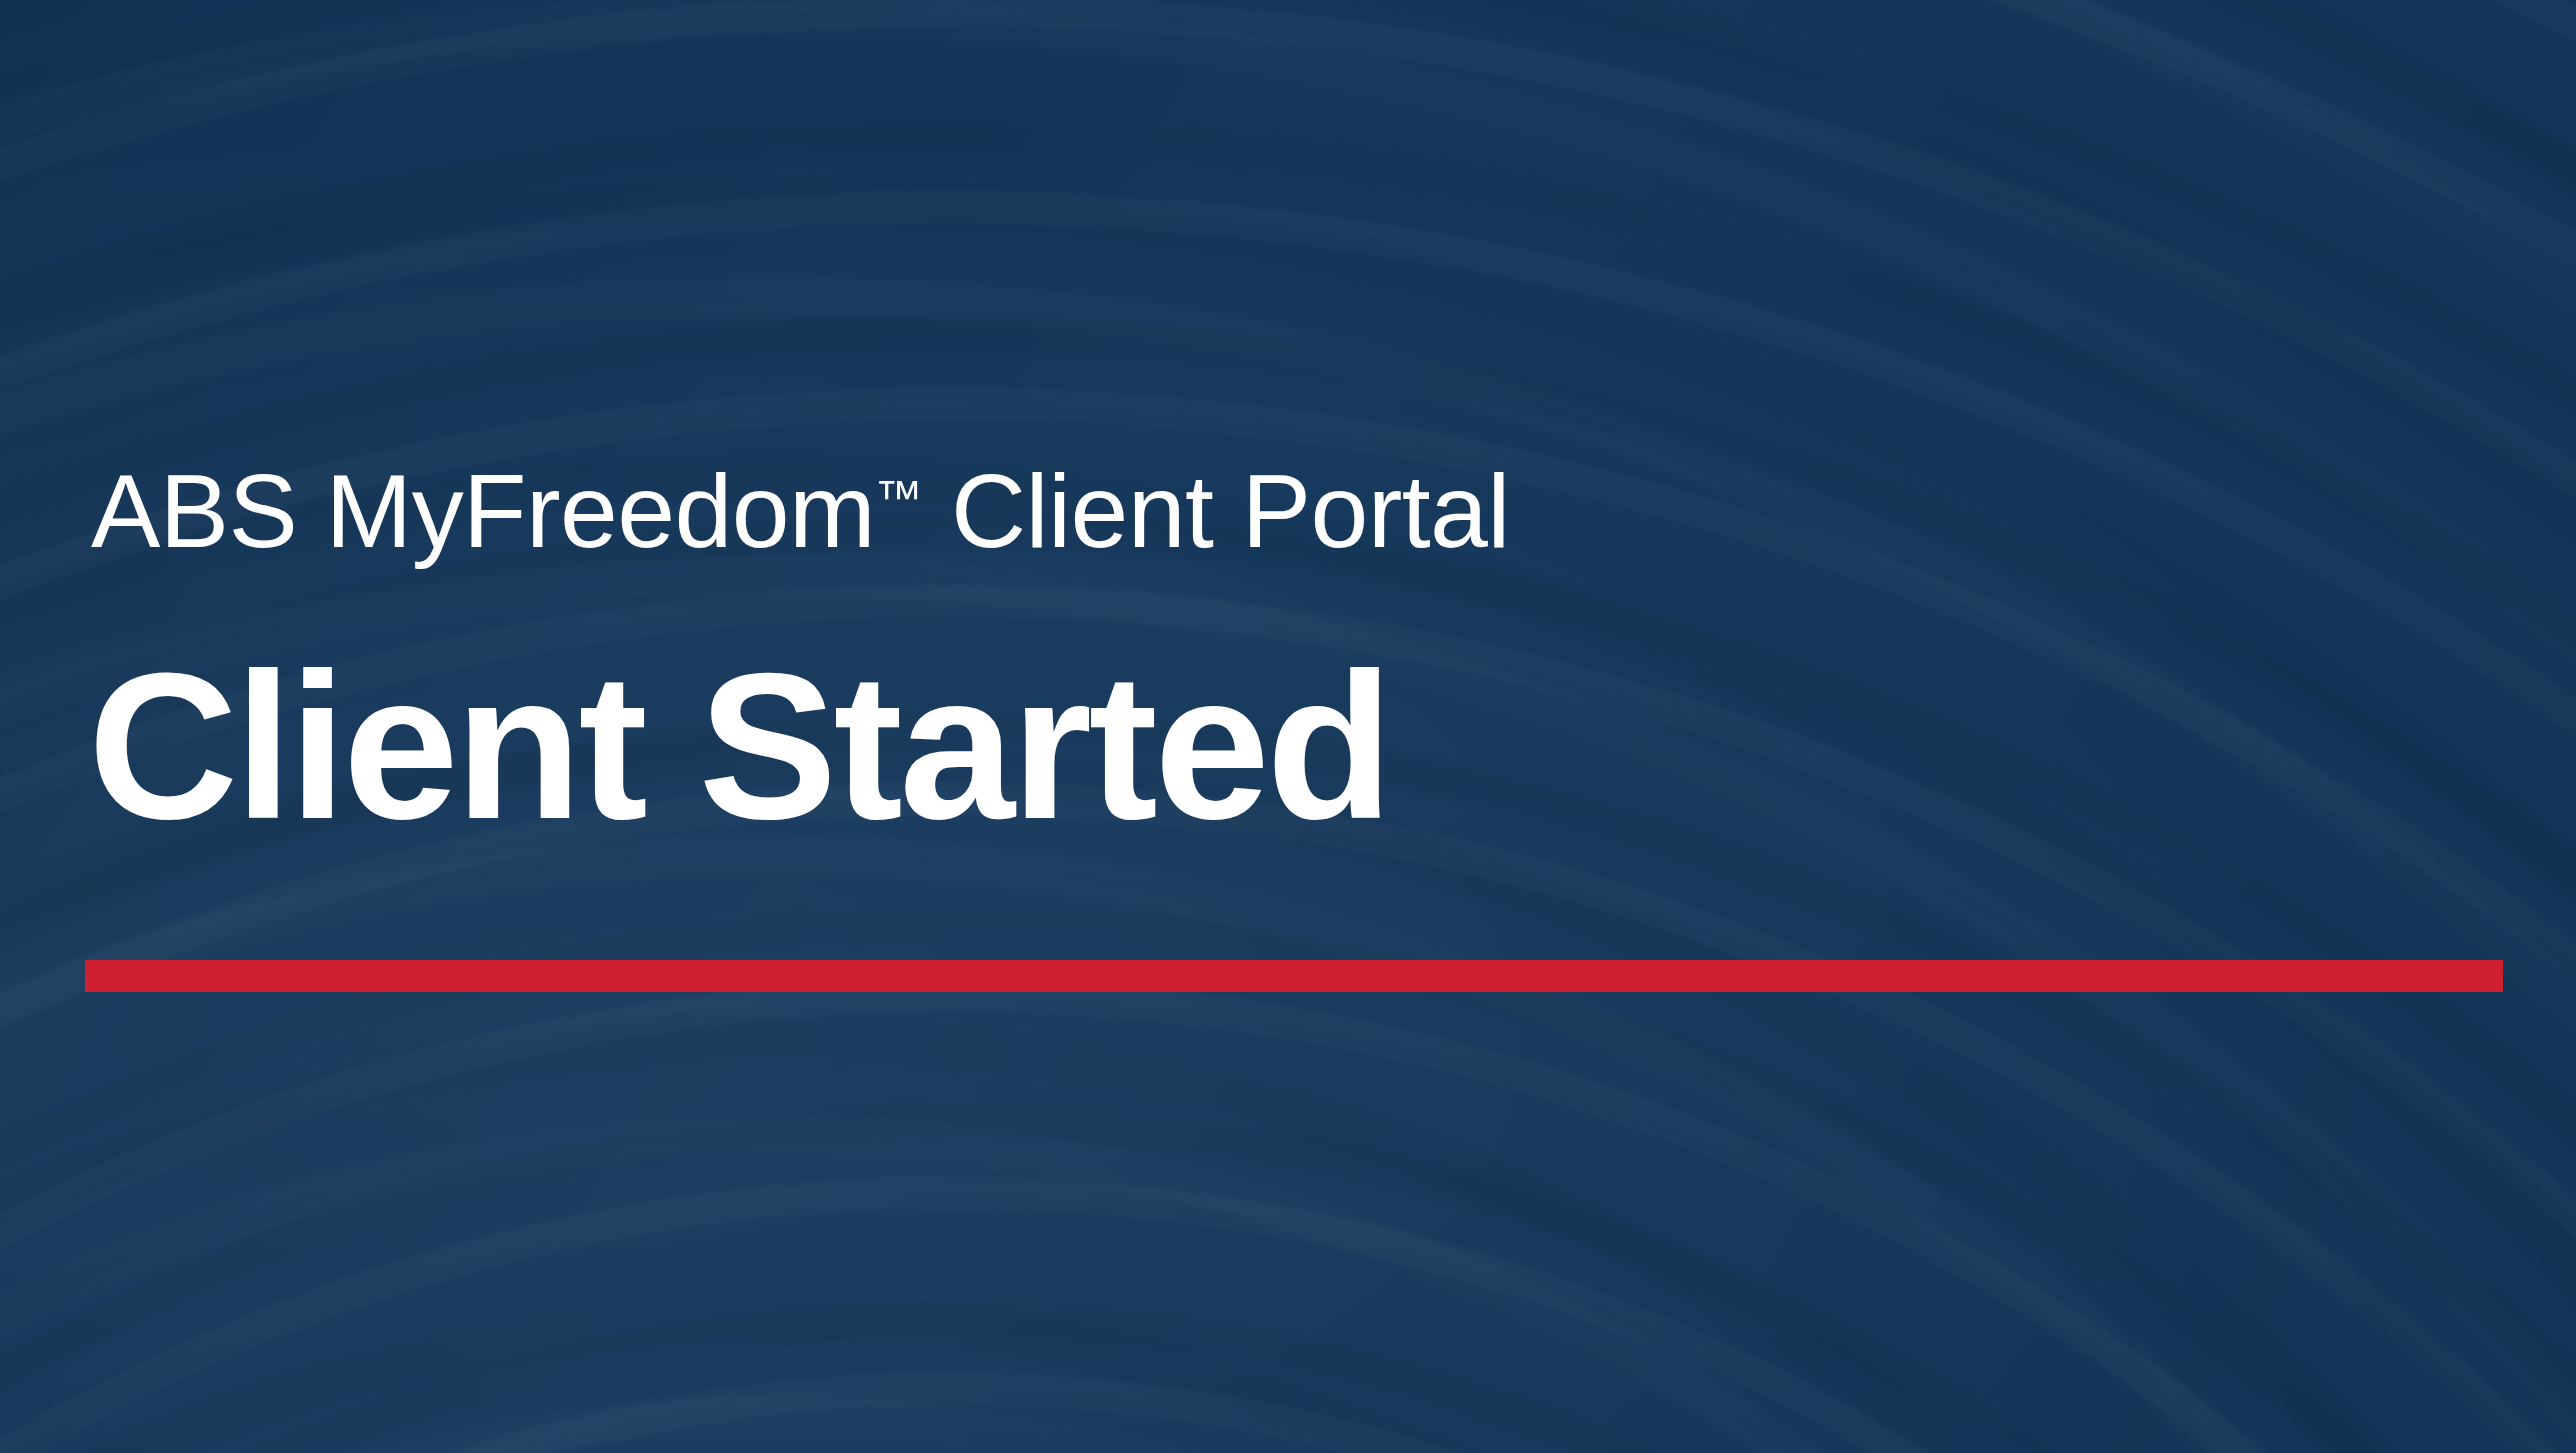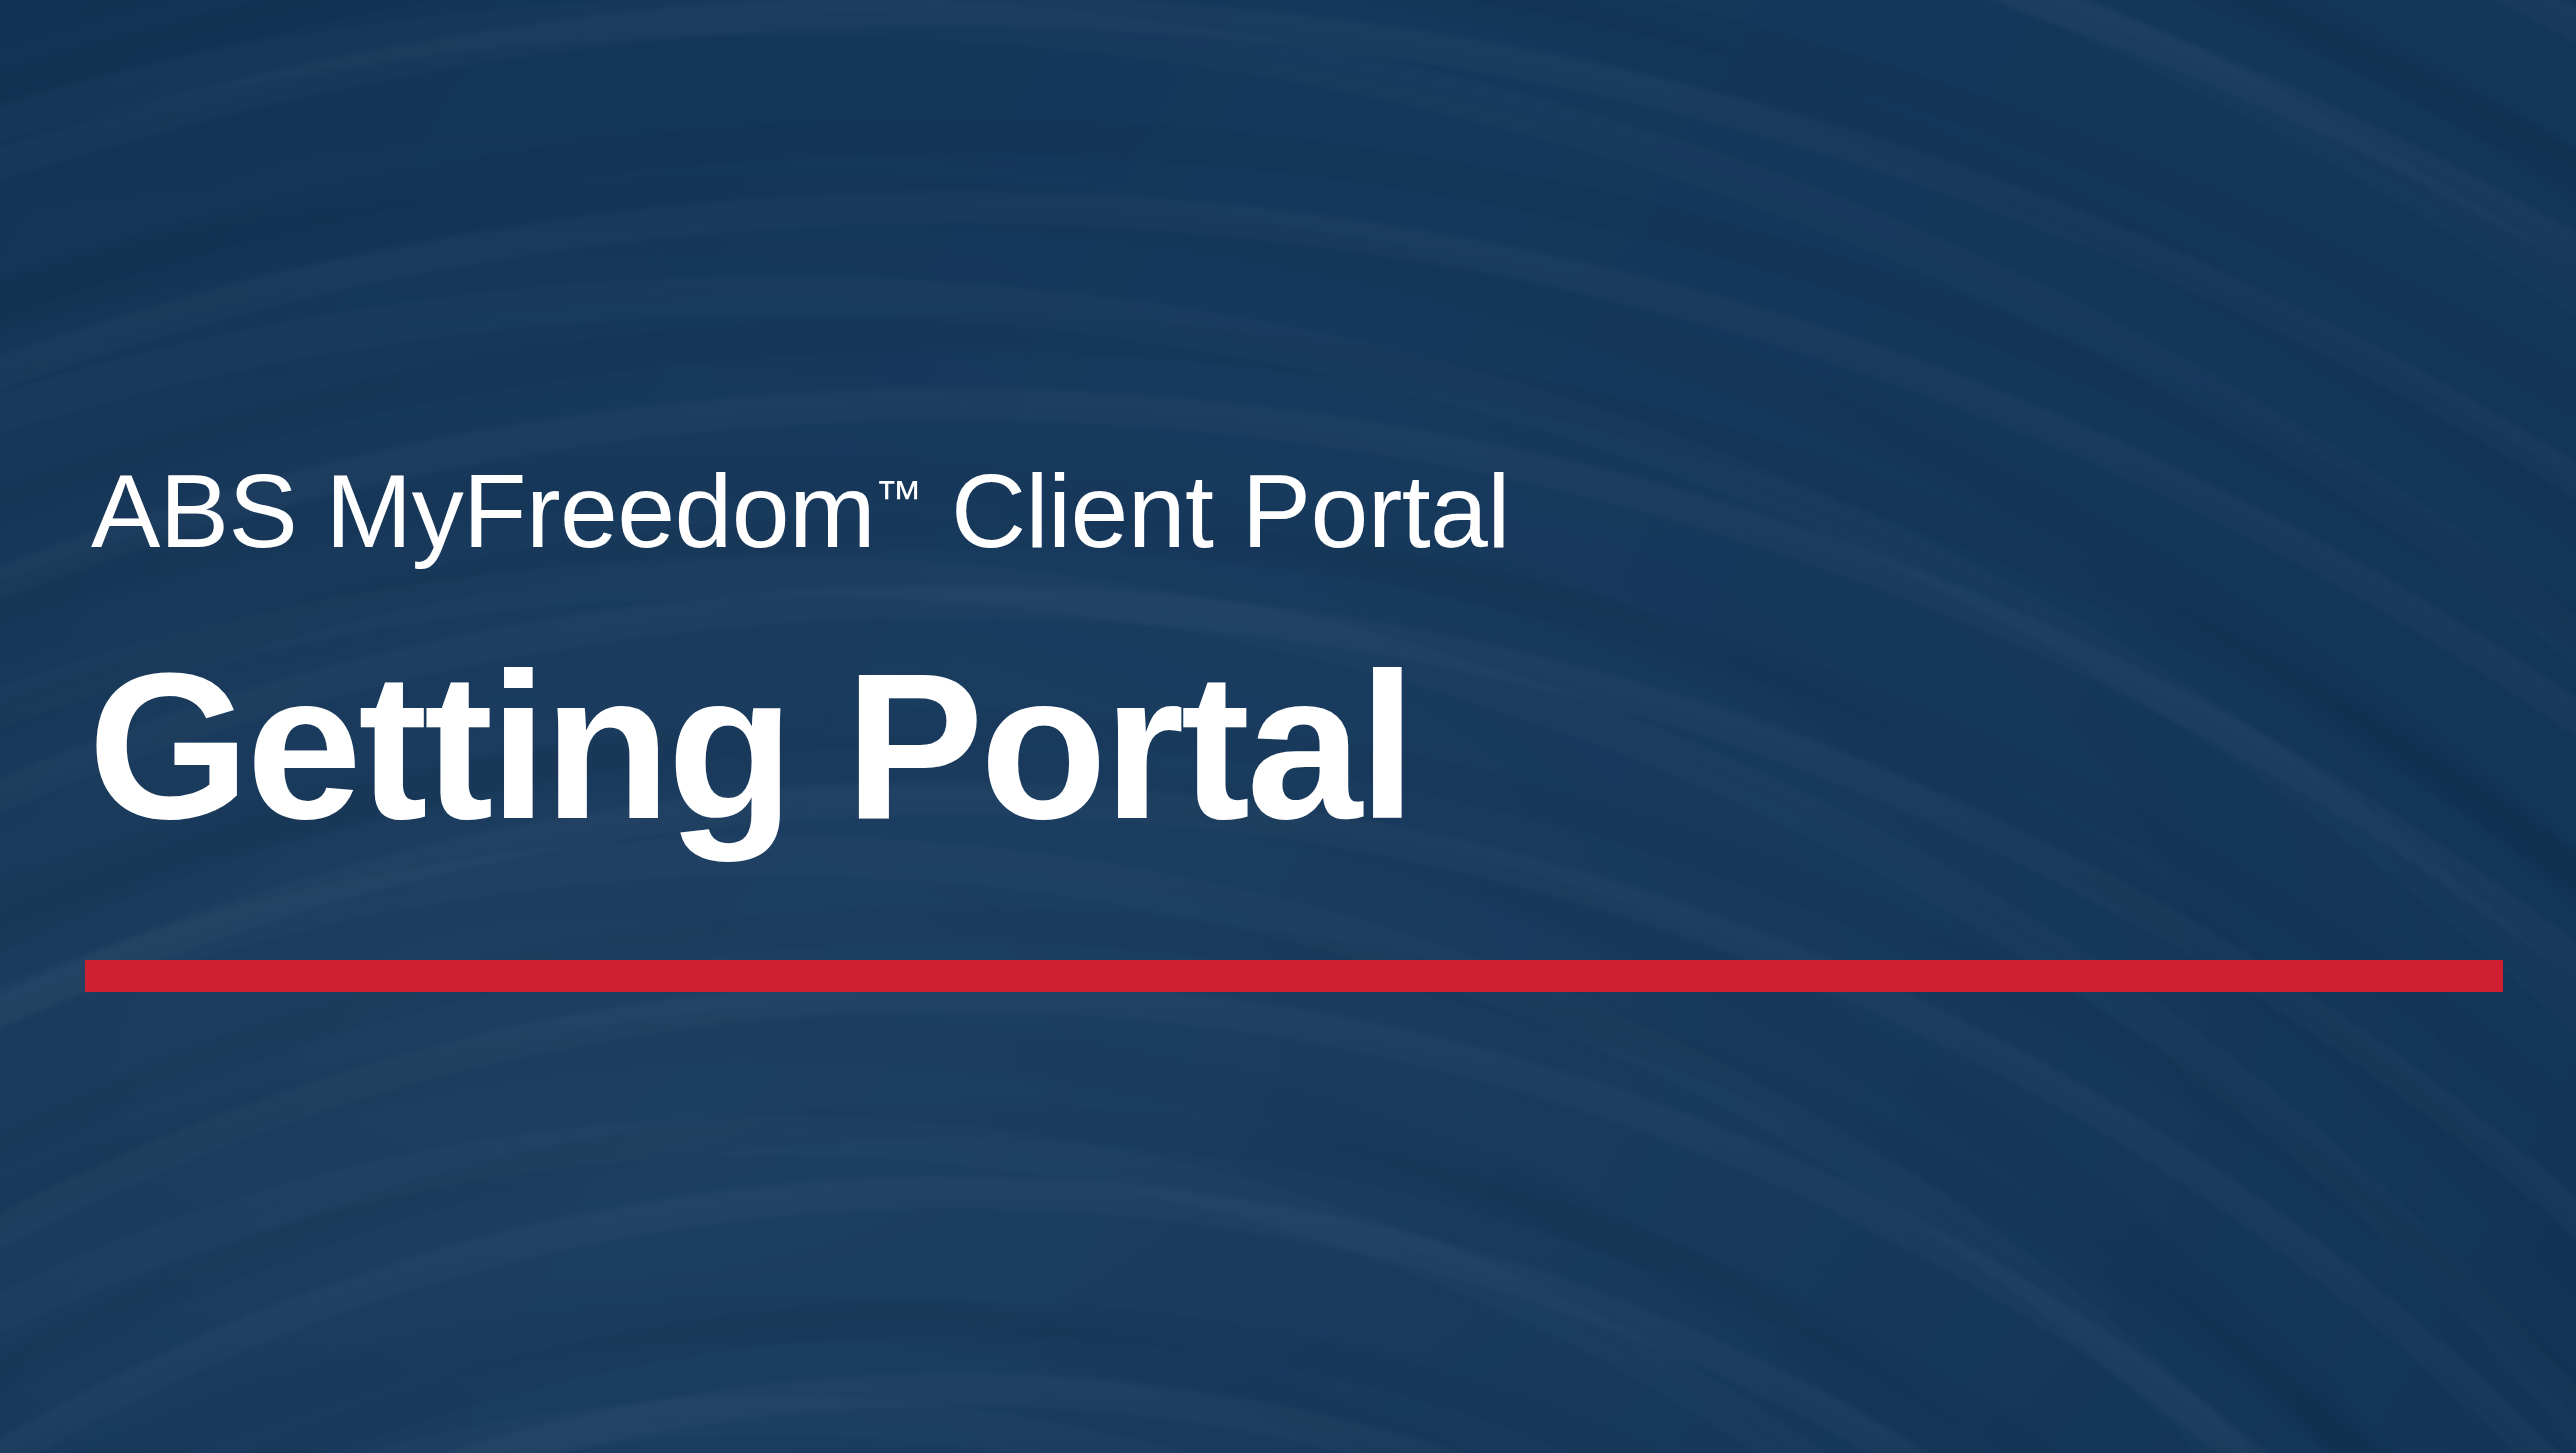--- a/index.html
+++ b/index.html
@@ -140,19 +140,19 @@
 
   <div class="bg-base"></div>
   <div class="bg-arcs"></div>
   <div class="bg-arcs-2"></div>
   <div class="bg-vignette"></div>
 
   <div class="content">
 
     <p class="eyebrow"><span>ABS MyFreedom</span><span class="tm">™</span><span> Client Portal</span></p>
 
-    <h1 class="headline">Getting Portal</h1>
+    <h1 class="headline">Client Started</h1>
 
     <div class="rule"></div>
 
   </div>
 </div>
 
 
 </body></html>

